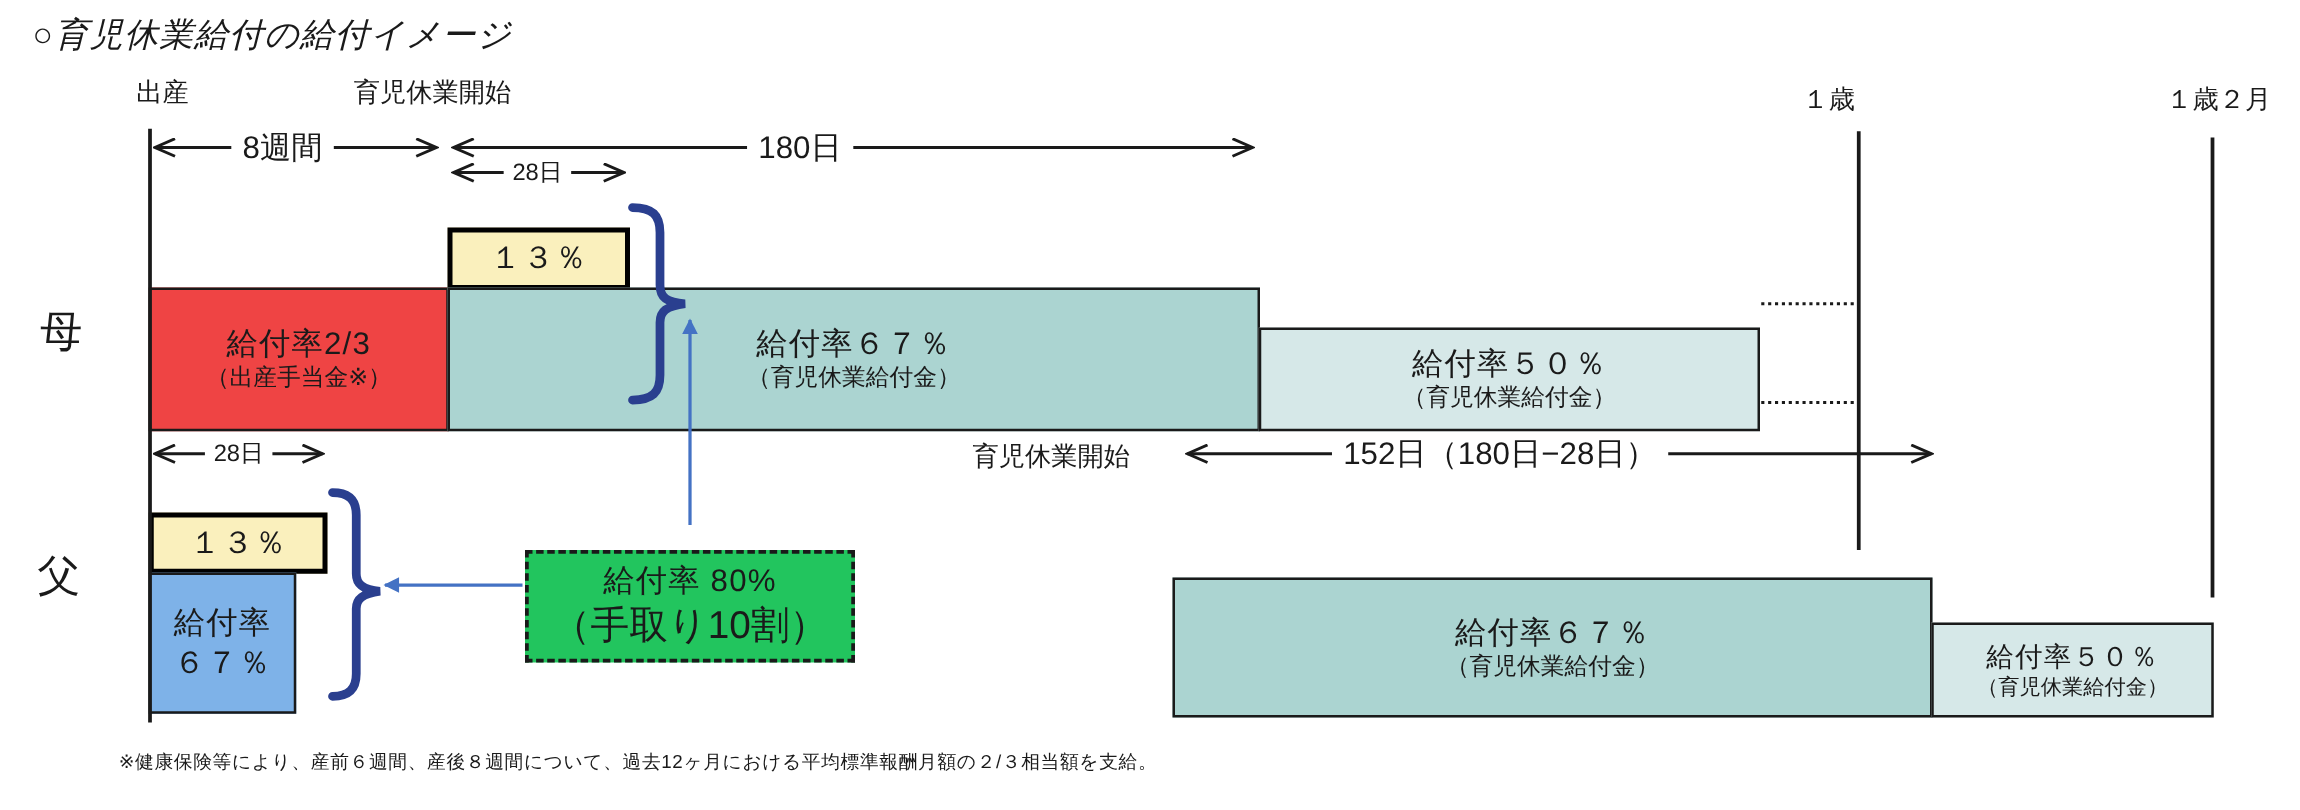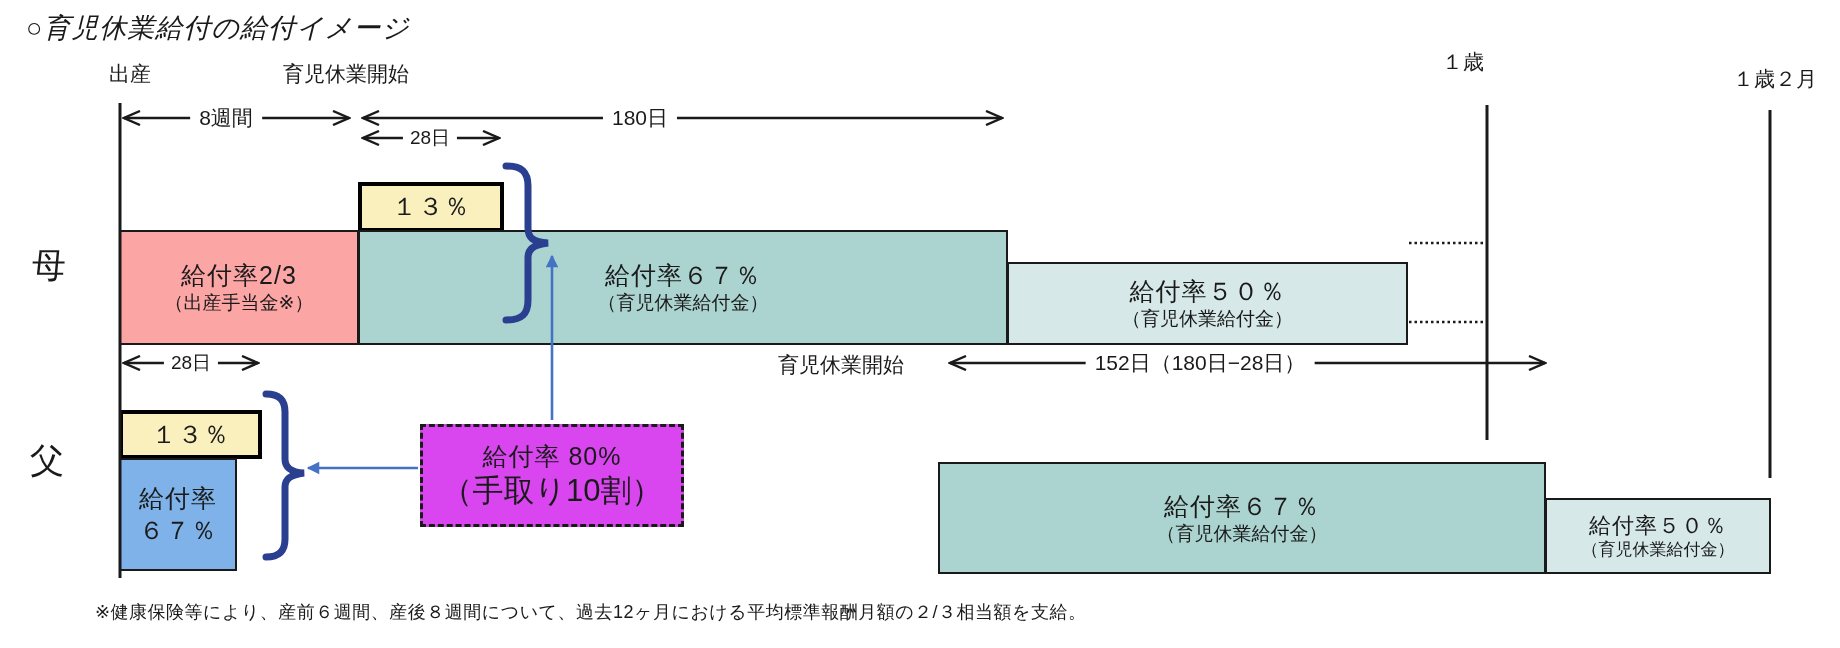--- a/index.html
+++ b/index.html
@@ -13,41 +13,41 @@
   .row-label{font-size:34px;}
   .box{position:absolute;box-sizing:border-box;display:flex;flex-direction:column;
        align-items:center;justify-content:center;text-align:center;line-height:1.25;z-index:1;margin-top:20px;}
   .box .l1{font-size:25px;letter-spacing:1px;}
   .box .l2{font-size:19px;}
   .bd2{border:2.5px solid #1a1a1a;}
   .bd4{border:4px solid #000000;}
   .dashed{border:3px dashed #1a1a1a;}
   svg.overlay{position:absolute;left:0;top:0;z-index:2;pointer-events:none;}
   .arrow-label{position:absolute;z-index:3;background:#ffffff;padding:0 9px;
-       font-size:21px;white-space:nowrap;transform:translate(-50%,-50%);}
+       font-size:25px;white-space:nowrap;transform:translate(-50%,-50%);}
   .arrow-label.small{font-size:19px;padding:0 7px;}
   .plain-label{position:absolute;z-index:3;font-size:21px;white-space:nowrap;}
-  .footnote{font-size:18px;letter-spacing:0.5px;}
+  .footnote{font-size:15px;letter-spacing:0.5px;}
 </style>
 </head>
 <body>
 
 <div class="canvas">
 
   <div class="abs title" style="left:26px;top:10px;font-style:italic;">○育児休業給付の給付イメージ</div>
 
   <div class="abs tl-label" style="left:93px;top:60px;margin-left:16px;">出産</div>
   <div class="abs tl-label" style="left:283px;top:60px;">育児休業開始</div>
-  <div class="abs tl-label" style="left:1463px;top:48px;transform:translateX(-50%);">１歳</div>
+  <div class="abs tl-label" style="left:1463px;top:65px;transform:translateX(-50%);">１歳</div>
   <div class="abs tl-label" style="left:1775px;top:65px;transform:translateX(-50%);">１歳２月</div>
 
   <div class="abs row-label" style="left:32px;top:243px;">母</div>
   <div class="abs row-label" style="left:30px;top:438px;">父</div>
 
-  <div class="box bd2" style="left:119px;top:210px;width:240px;height:115px;background:#fca5a5;">
+  <div class="box bd2" style="left:119px;top:210px;width:240px;height:115px;background:#ef4444;">
     <span class="l1">給付率2/3</span>
     <span class="l2">（出産手当金※）</span>
   </div>
 
   <div class="box bd4" style="left:358px;top:162px;width:146px;height:50px;background:#FAF0BD;">
     <span class="l1">１３％</span>
   </div>
 
   <div class="box bd2" style="left:358px;top:210px;width:650px;height:115px;background:#ABD4D1;">
     <span class="l1">給付率６７％</span>
@@ -61,21 +61,21 @@
 
   <div class="box bd4" style="left:119px;top:390px;width:143px;height:49px;background:#FAF0BD;">
     <span class="l1">１３％</span>
   </div>
 
   <div class="box bd2" style="left:119px;top:438px;width:118px;height:113px;background:#7EB2E8;">
     <span class="l1">給付率</span>
     <span class="l1">６７％</span>
   </div>
 
-  <div class="box dashed" style="left:420px;top:404px;width:264px;height:103px;background:#d946ef;">
+  <div class="box dashed" style="left:420px;top:420px;width:264px;height:90px;background:#22c55e;">
     <span class="l1" style="font-size:25px;">給付率 80%</span>
     <span class="l2" style="font-size:31px;">（手取り10割）</span>
   </div>
 
   <div class="box bd2" style="left:938px;top:442px;width:608px;height:112px;background:#ABD4D1;">
     <span class="l1">給付率６７％</span>
     <span class="l2">（育児休業給付金）</span>
   </div>
 
   <div class="box bd2" style="left:1545px;top:478px;width:226px;height:76px;background:#D6E8E8;border-width:2px;">

